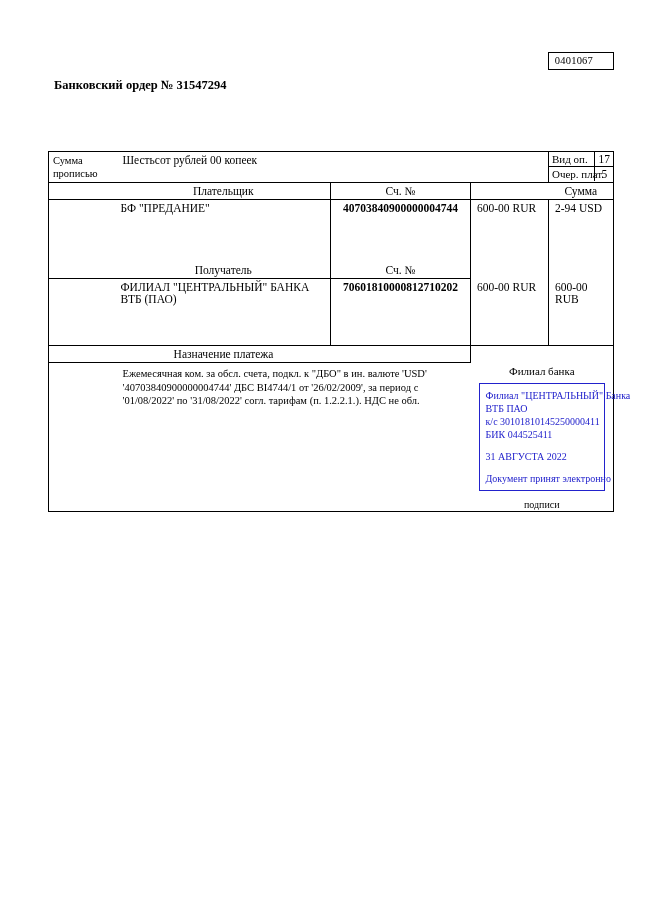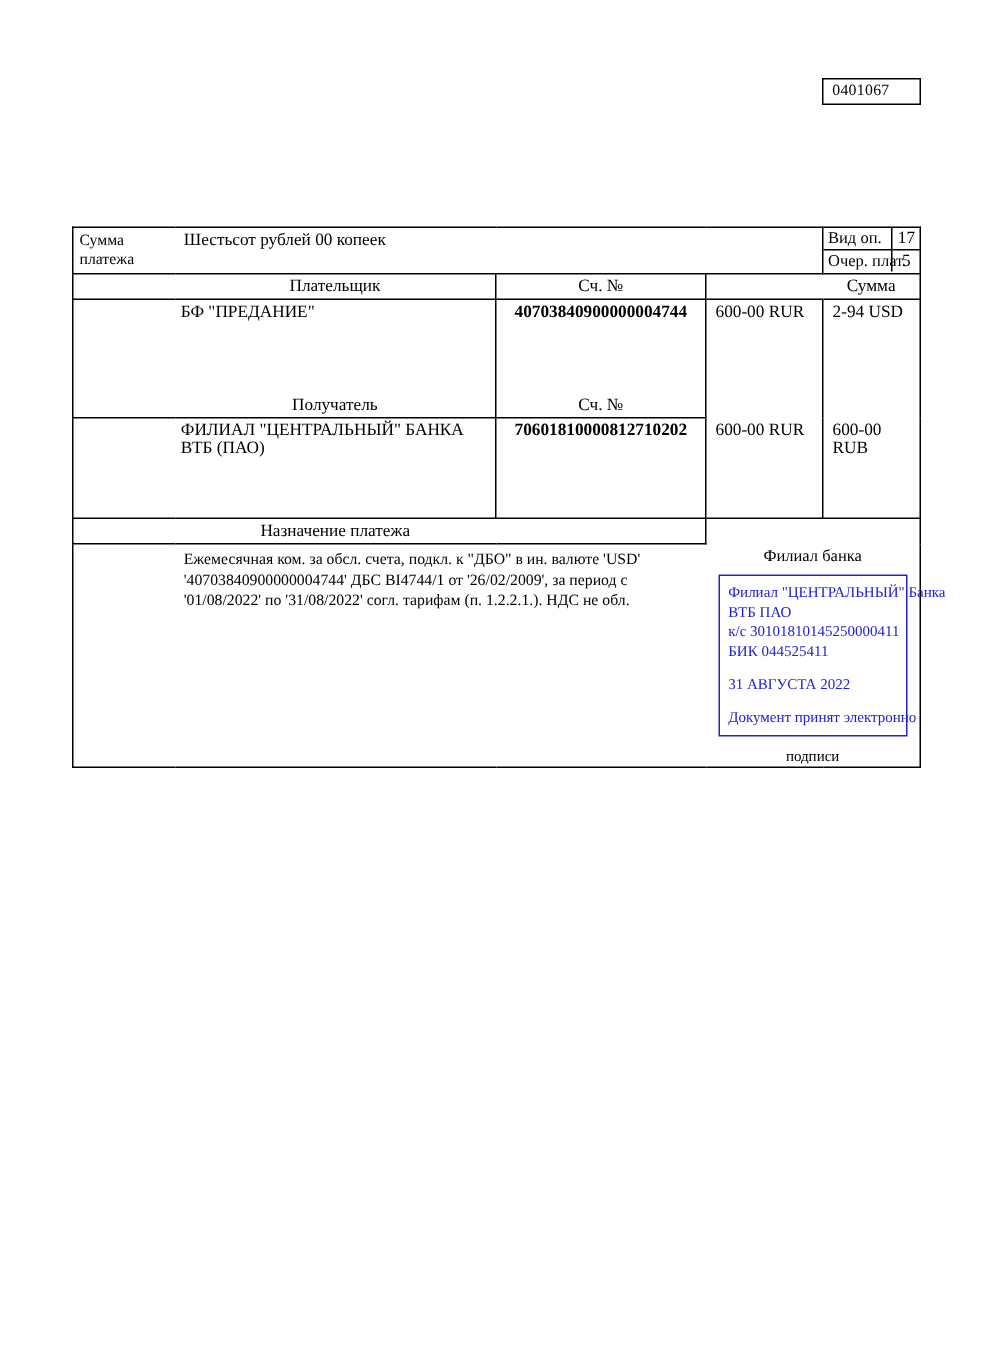--- a/index.html
+++ b/index.html
@@ -135,36 +135,37 @@
   }
 </style>
 </head>
 <body>
 
 <div class="page">
 
   <div class="form-code">0401067</div>
 
   <div class="title-row">
+    <div class="doc-title">Банковский ордер № 31547294</div>
   </div>
 
   <table class="tbl">
     <colgroup>
       <col style="width:68px">
       <col style="width:214px">
       <col style="width:140px">
       <col style="width:78px">
       <col style="width:65px">
     </colgroup>
     <tbody>
 
       <tr>
         <td class="nb-r lbl-2line small">
           <span>Сумма</span><br>
-          <span>платежа</span>
+          <span>прописью</span>
         </td>
         <td class="nb-l sum-words" colspan="3" rowspan="1">Шестьсот рублей 00 копеек</td>
         <td style="padding:0">
           <table style="border-collapse:collapse;width:100%;table-layout:fixed">
             <colgroup>
                 <col style="width:45px">
                 <col style="width:20px">
               </colgroup>
             <tbody>
                 <tr>

